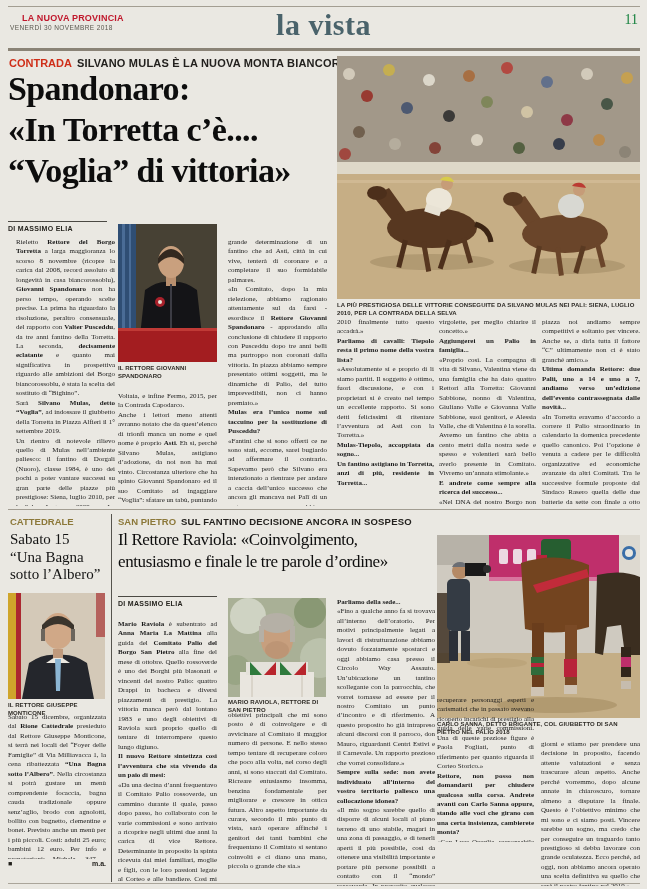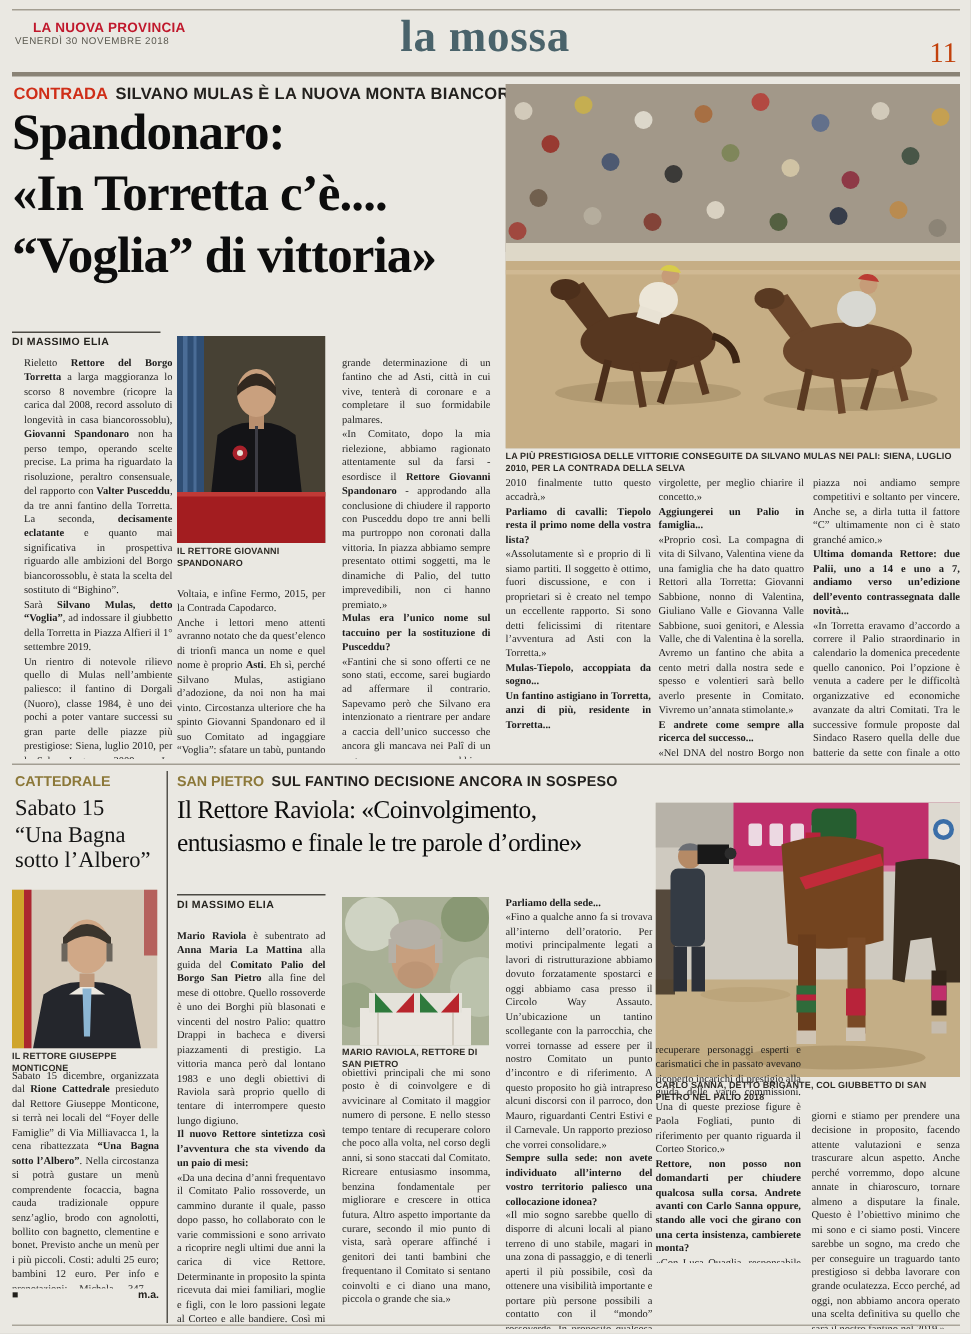--- a/index.html
+++ b/index.html
@@ -6,21 +6,21 @@
   .page{position:relative;width:647px;height:889px;background:#eae8e2;overflow:hidden;
         font-family:"Liberation Serif",serif;color:#1c1c1c;margin:0 auto;}
   .abs{position:absolute;}
   
   .topline{left:8px;top:6px;width:632px;height:0;border-top:1px solid #a39e92;}
   .brand{left:10px;top:13px;width:180px;font-family:"Liberation Sans",sans-serif;}
   .brand-name{font-size:9px;font-weight:800;color:#c0182c;letter-spacing:.2px;padding-left:12px;}
   .brand-date{font-size:6.5px;color:#5a584f;letter-spacing:.4px;margin-top:1px;}
   .section-title{left:0;top:8px;width:647px;text-align:center;font-size:30px;font-weight:700;
                  color:#4a636b;letter-spacing:.5px;}
-  .page-num{left:600px;top:25px;width:38px;text-align:right;font-size:19px;color:#c2410c;}
+  .page-num{left:600px;top:12px;width:38px;text-align:right;font-size:14px;color:#15803d;}
   .thickrule{left:8px;top:48px;width:632px;height:3px;background:#8a8376;}
   
   .kicker{font-family:"Liberation Sans",sans-serif;white-space:nowrap;}
   .lead-kicker{left:9px;top:57px;width:630px;font-size:11px;}
   .kred{font-weight:800;color:#cf2e18;margin-right:5px;}
   .kdark{font-weight:600;color:#23211e;letter-spacing:.2px;}
   .kgold{font-weight:800;color:#8c7839;margin-right:5px;}
   .lead-headline{left:8px;top:68px;width:330px;font-size:34px;line-height:41px;font-weight:700;
                  color:#0d0d0d;letter-spacing:-.6px;white-space:pre-line;}
   .sec-kicker{font-size:9.5px;}
@@ -77,21 +77,21 @@
 <body>
 
 <div class="page">
 
   <div class="abs topline"></div>
 
   <div class="abs brand">
     <div class="brand-name">LA NUOVA PROVINCIA</div>
     <div class="brand-date">VENERDÌ 30 NOVEMBRE 2018</div>
   </div>
-  <div class="abs section-title">la mossa</div>
+  <div class="abs section-title">la vista</div>
   <div class="abs page-num">11</div>
   <div class="abs thickrule"></div>
 
   <div class="abs kicker lead-kicker">
     <span class="kred">CONTRADA</span><span class="kdark">SILVANO MULAS È LA NUOVA MONTA BIANCOROSSOBLU</span>
   </div>
   <h1 class="abs lead-headline" style="margin:0">Spandonaro:
 «In Torretta c’è....
 “Voglia” di vittoria»</h1>
 

